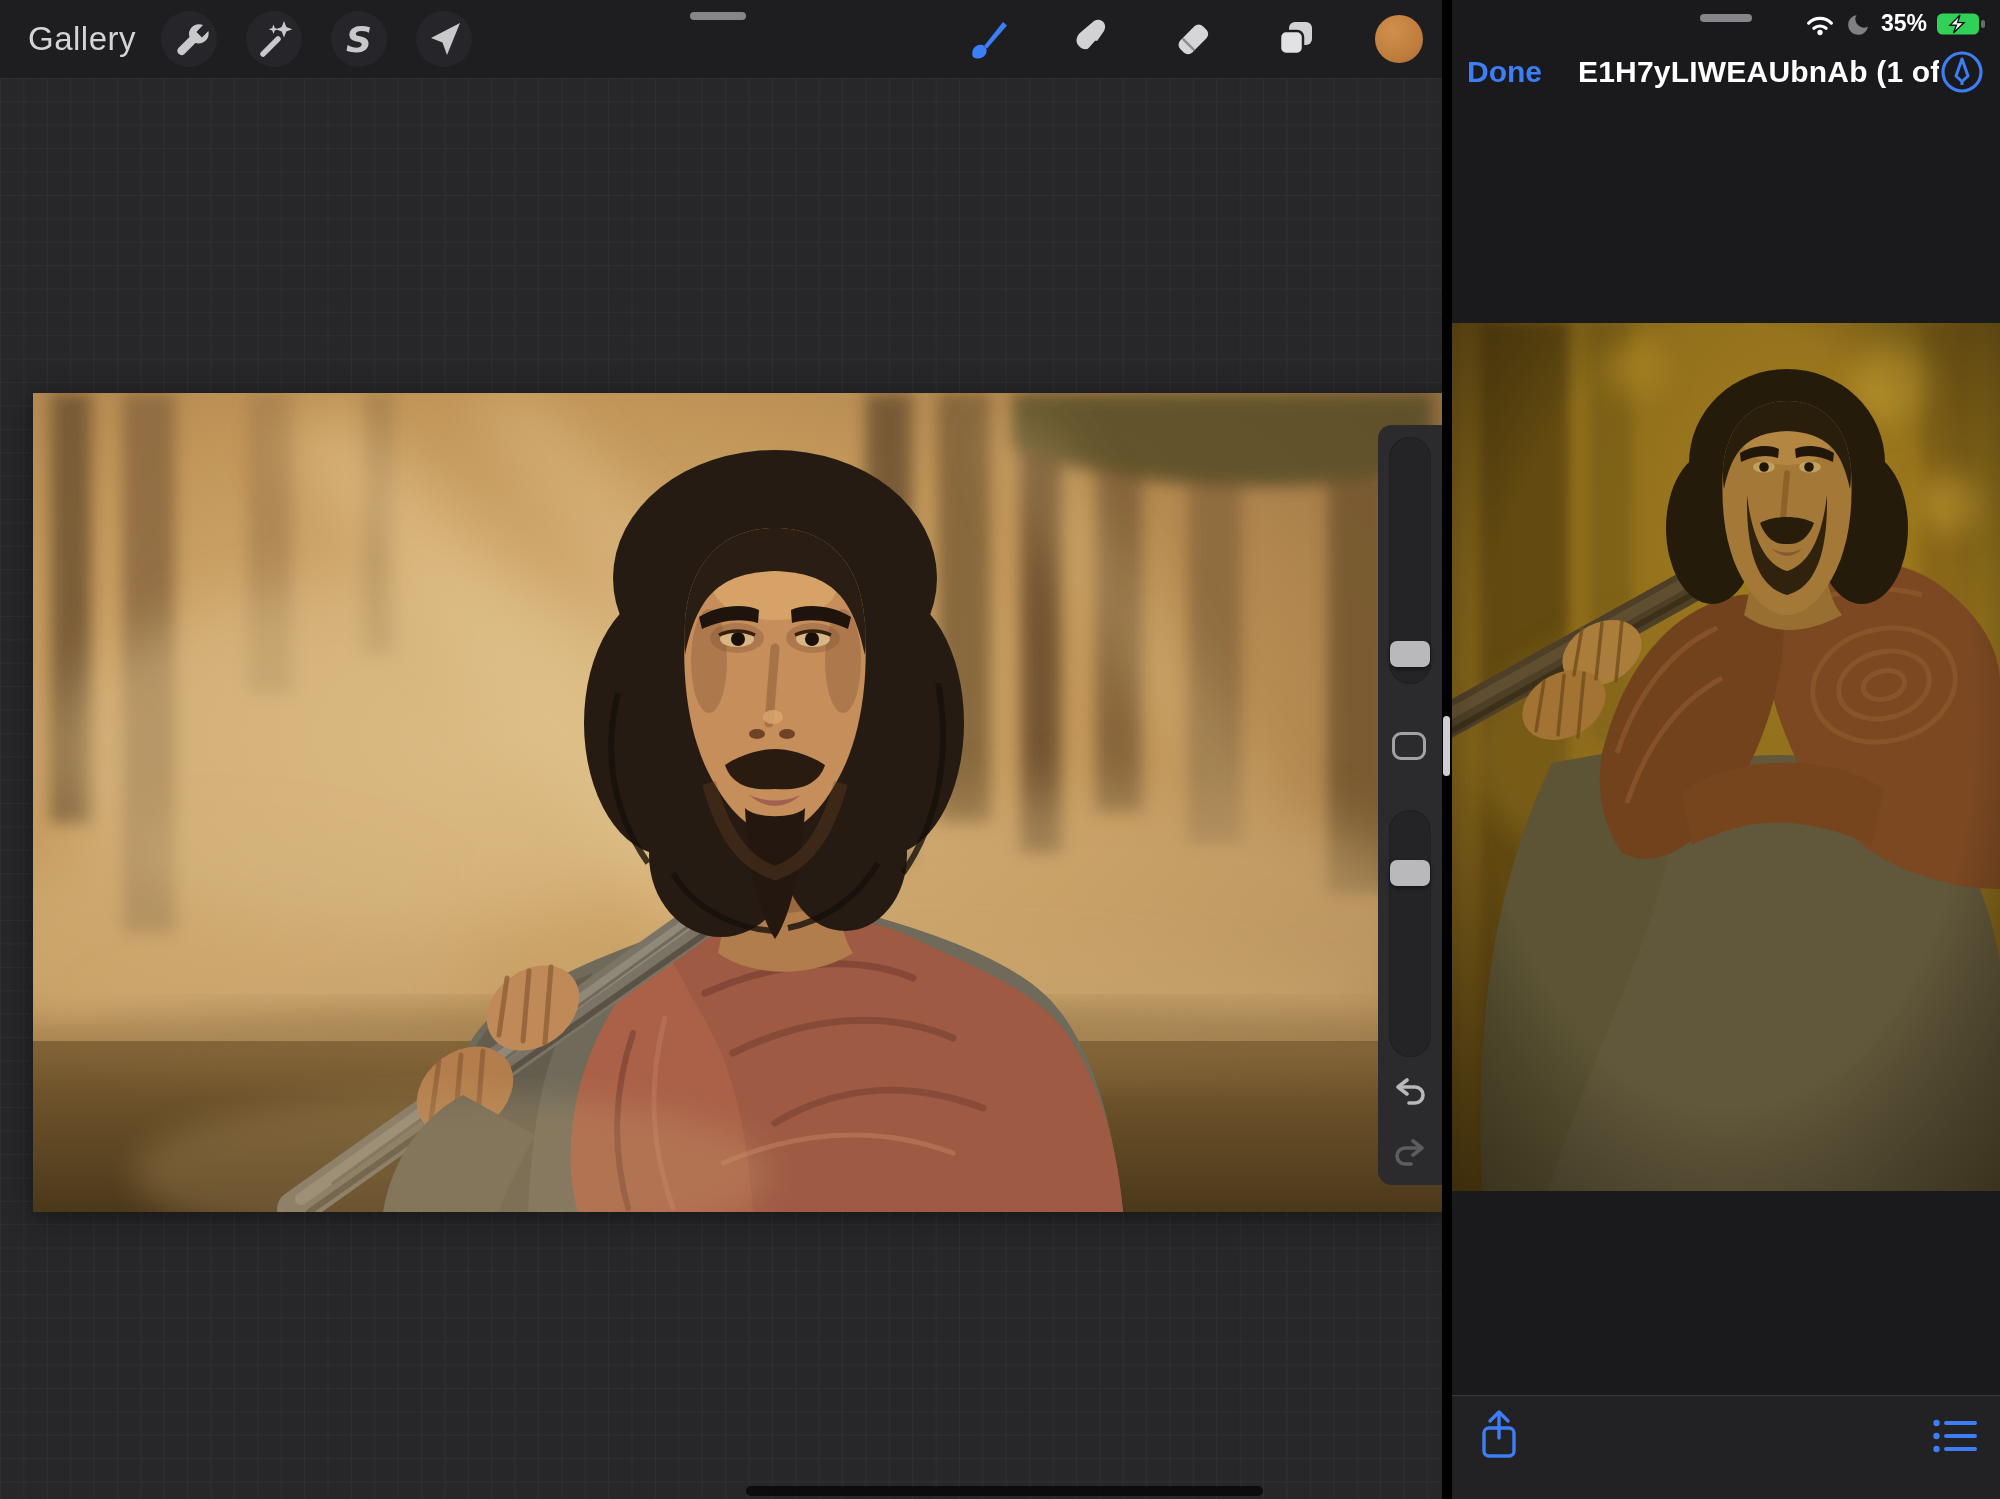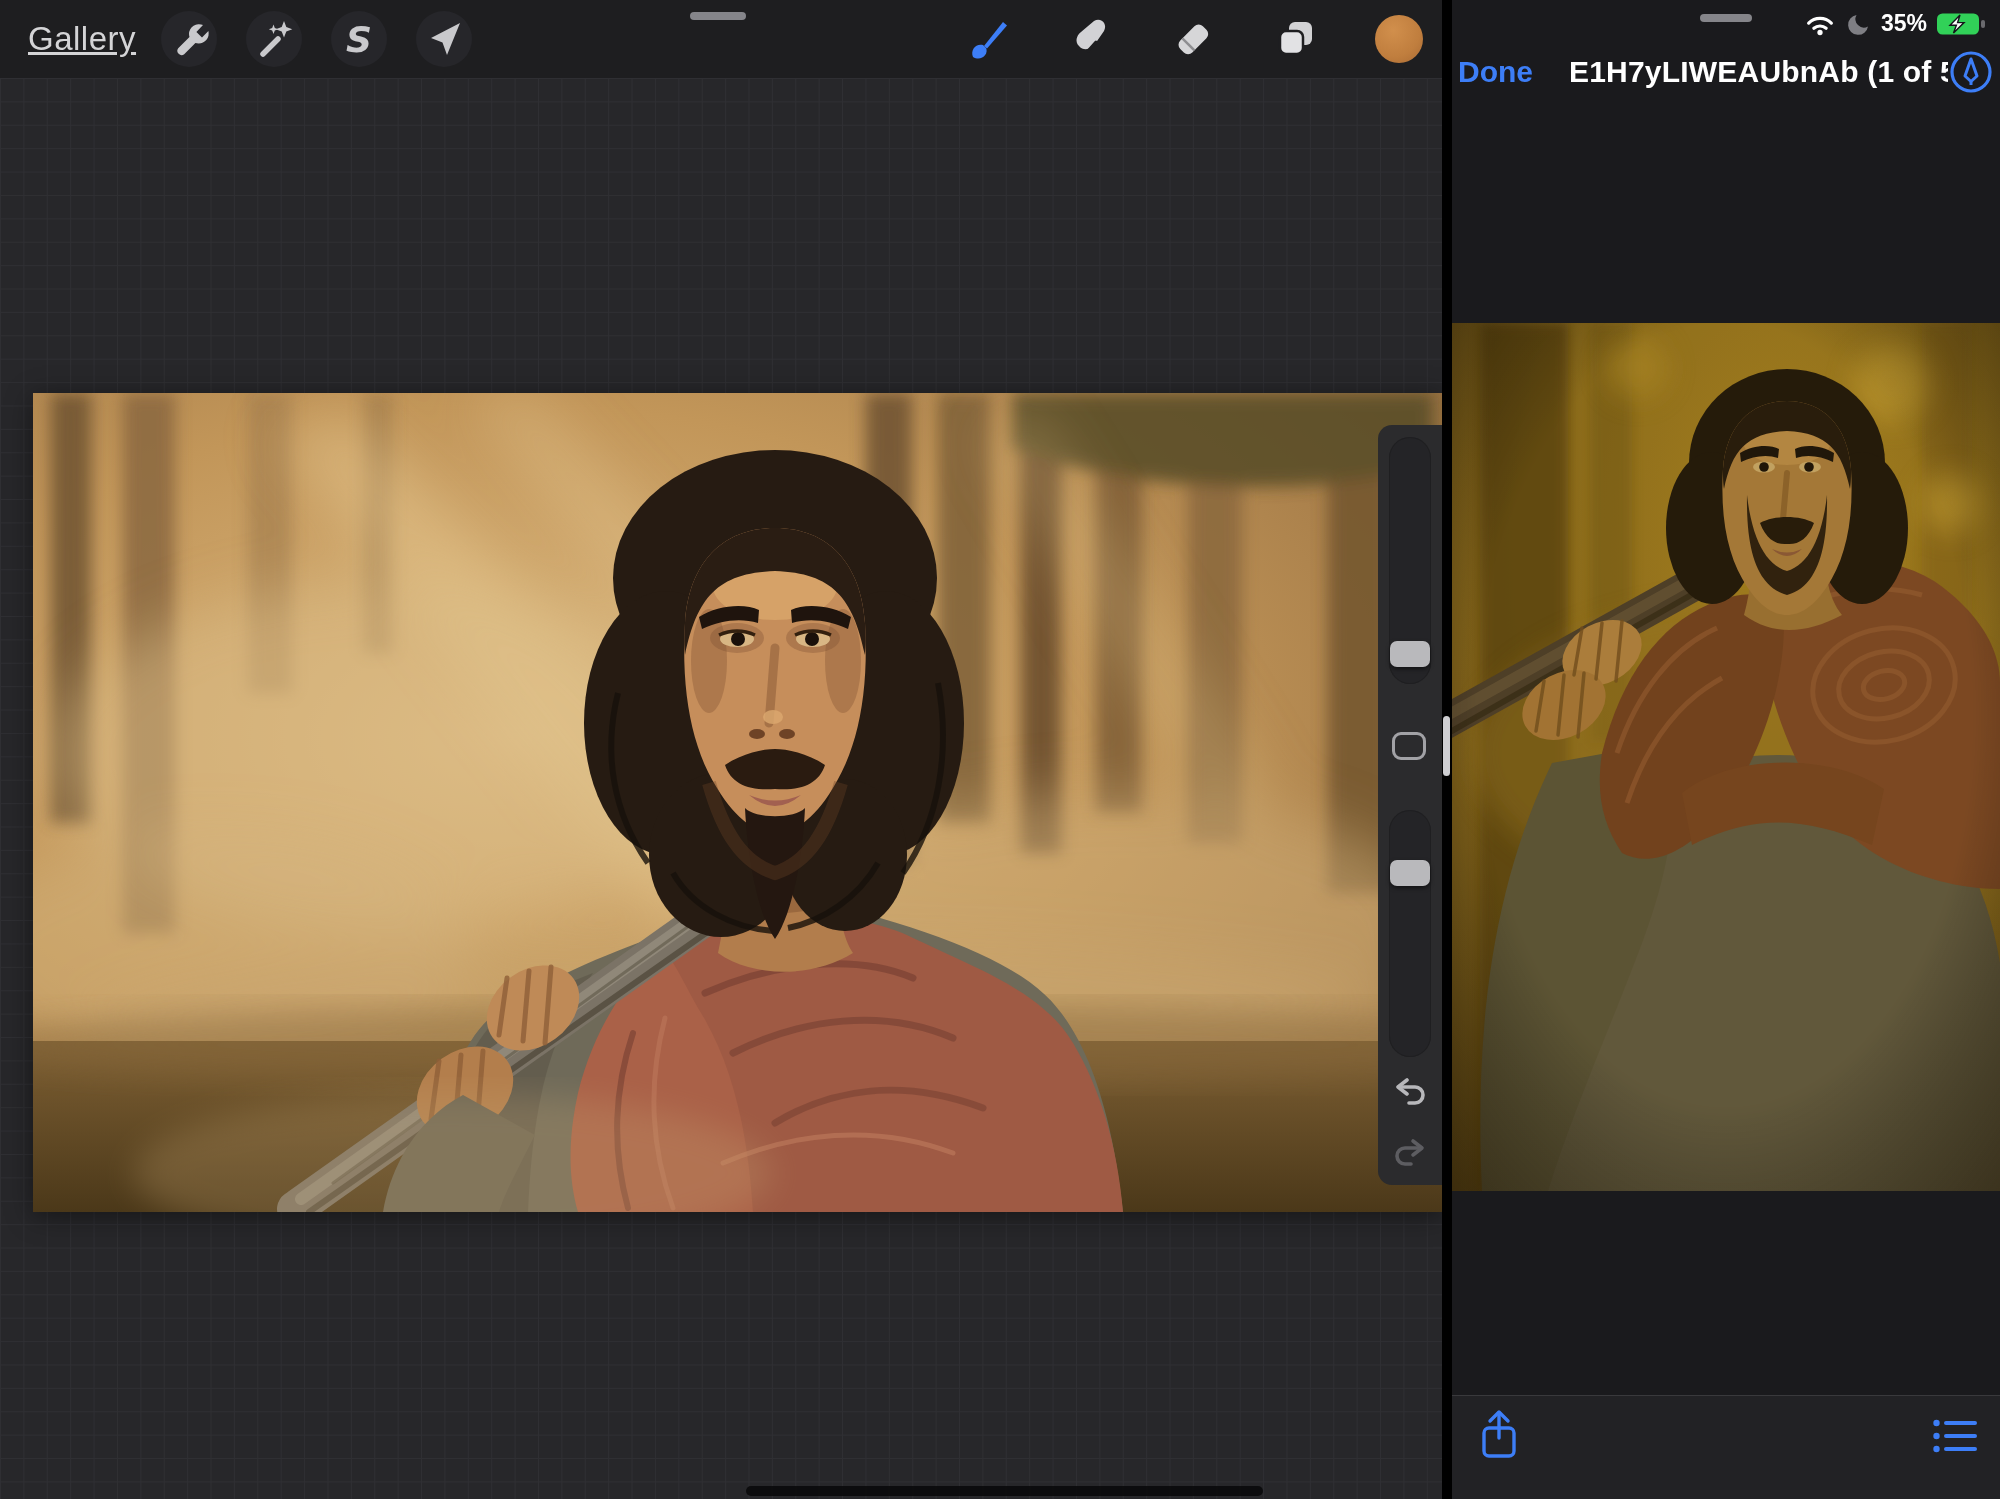--- a/index.html
+++ b/index.html
@@ -8,21 +8,21 @@
   #screen { position:relative; width:2000px; height:1499px; background:#000; overflow:hidden; }
 
   
   .procreate { position:absolute; left:0; top:0; width:1442px; height:1499px;
     background-color:#27272a;
     background-image:linear-gradient(#2f2f33 1px, transparent 1px),
                      linear-gradient(90deg,#2f2f33 1px, transparent 1px);
     background-size:23.4px 23.4px; background-position:0 78px; }
   .pc-toolbar { position:absolute; left:0; top:0; width:100%; height:78px;
     background:#1e1e20; display:flex; align-items:center; }
-  .gallery-btn { color:#d4d4d6; font-size:33px; margin-left:28px; letter-spacing:.5px; cursor:default;text-decoration:underline; }
+  .gallery-btn { color:#d4d4d6; font-size:33px; margin-left:28px; letter-spacing:.5px; cursor:default; }
   .tool-group-left { display:flex; gap:29px; margin-left:25px; }
   .circle-btn { width:56px; height:56px; border-radius:50%; background:#26262a;
     display:flex; align-items:center; justify-content:center; }
   .tool-group-right { position:absolute; right:19px; top:0; height:78px; display:flex; align-items:center; gap:55px; }
   .paint-btn { width:48px; height:48px; display:flex; align-items:center; justify-content:center; }
   .glyph { color:#c9c9cc; }
   .blue { color:var(--accent-blue,#3d7ef7); }
   .swatch { width:48px; height:48px; border-radius:50%;
     background:radial-gradient(circle at 38% 32%, #d18f4c, var(--swatch-orange,#c07e3e) 60%, #a96a34); }
 
@@ -48,21 +48,21 @@
   .divider-handle { position:absolute; left:1443px; top:716px; width:7px; height:60px;
     background:#cfcfd2; border-radius:4px; }
 
   
   .photos { position:absolute; left:1452px; top:0; width:548px; height:1499px; background:#1a1a1d; }
   .status-row { position:absolute; top:10px; right:12px; display:flex; align-items:center; gap:9px; }
   .battery-pct { color:#fff; font-size:23px; font-weight:600; }
   .grabber { position:absolute; border-radius:4px; background:#85858a; }
   .grab-right { left:248px; top:14px; width:52px; height:8px; }
   .ph-header { position:absolute; left:0; top:44px; width:100%; height:56px;
-    display:flex; align-items:center; padding:0 6px; }
+    display:flex; align-items:center; padding:0 15px; }
   .done-btn { color:var(--accent-blue,#3d7ef7); font-size:30px; font-weight:600; }
   .ph-title { color:#fff; font-size:30px; font-weight:700; margin-left:36px; letter-spacing:.2px;
     white-space:nowrap; overflow:hidden; }
   .markup-btn { margin-left:auto; width:46px; height:46px; display:flex; align-items:center; justify-content:center; }
   .photo-frame { position:absolute; left:0; top:323px; width:548px; height:868px; overflow:hidden; background:#0c0c0d; }
   .ph-toolbar { position:absolute; left:0; top:1395px; width:100%; height:104px;
     background:#222225; border-top:1px solid #39393c; }
   .share-btn { position:absolute; left:24px; top:12px; width:48px; height:56px; }
   .list-btn { position:absolute; right:22px; top:20px; width:46px; height:40px; }
 

